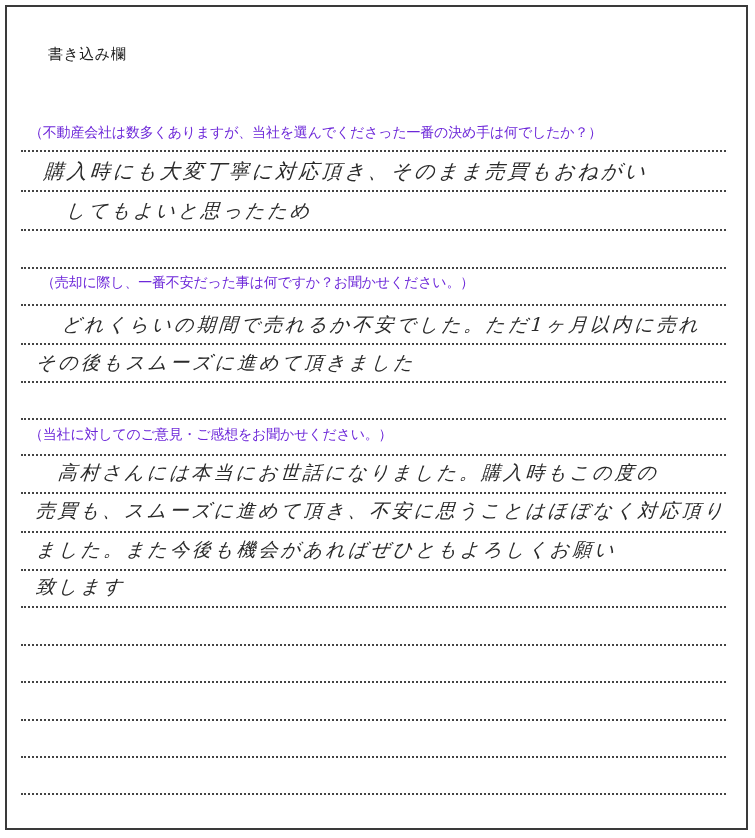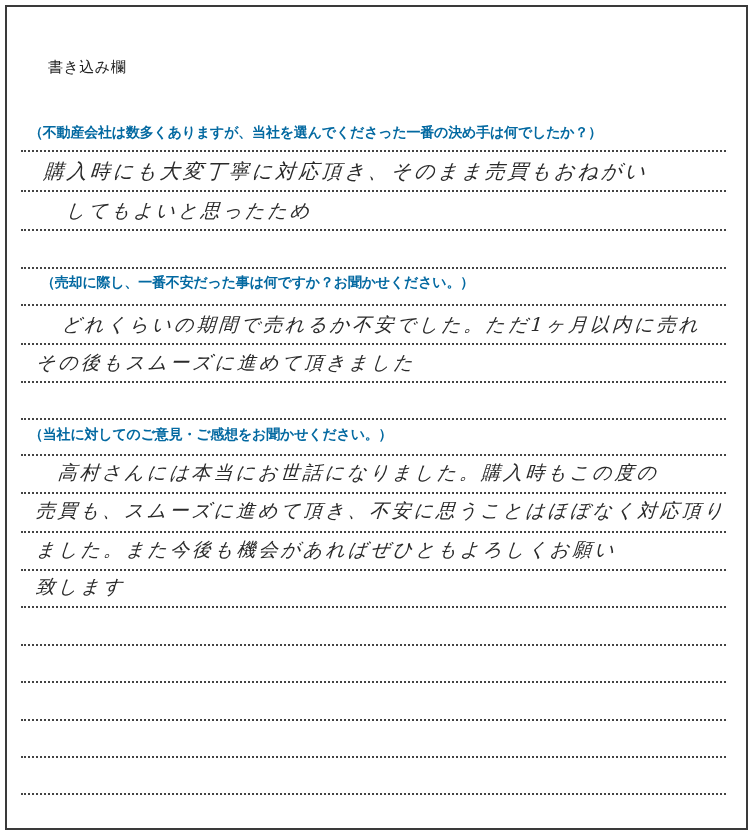--- a/index.html
+++ b/index.html
@@ -22,40 +22,39 @@
     width: 743px;
     height: 825px;
     border: 2px solid #3a3a3a;
     border-right-width: 2px;
     box-sizing: border-box;
     background: #ffffff;
   }
   .form-title {
     position: absolute;
     left: 48px;
-    top: 58px;
+    top: 45px;
     font-size: 15px;
     letter-spacing: 0.5px;
     color: #222;
   }
   .dotted-line {
     position: absolute;
     left: 21px;
     width: 705px;
     height: 0;
     border-top: 2px dotted #444;
   }
   .question {
     position: absolute;
     left: 29px;
     font-size: 14px;
-    color: #0369a1;
+    color: #6d28d9;
     white-space: nowrap;
     letter-spacing: -0.2px;
-    font-weight: bold;
   }
   .answer {
     position: absolute;
     font-family: "DejaVu Serif", "Liberation Serif", serif;
     font-style: italic;
     font-size: 19px;
     color: #2a2a2a;
     white-space: nowrap;
     letter-spacing: 3px;
     transform: skewX(-4deg);

